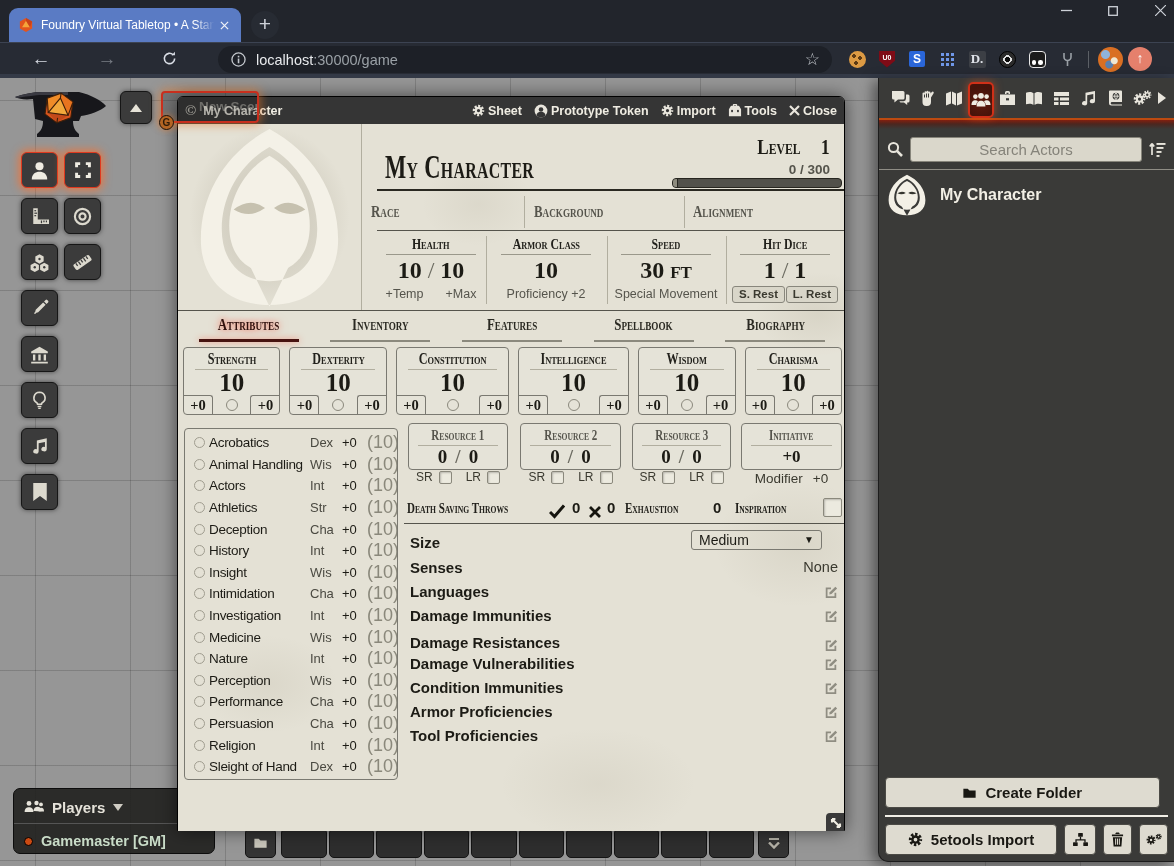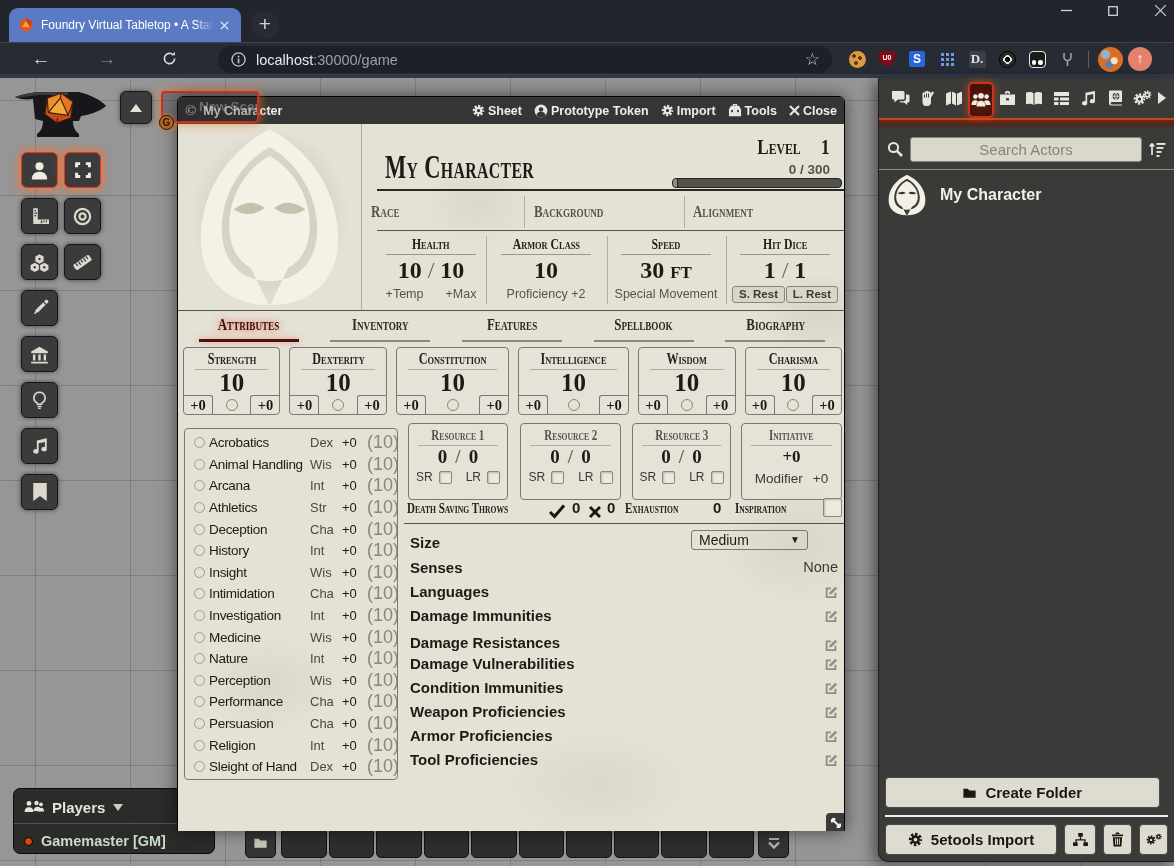--- a/index.html
+++ b/index.html
@@ -143,36 +143,36 @@
   .skills{position:absolute;left:6px;top:304px;width:214px;height:352px;border:1px solid #7a7971;
     border-radius:4px;padding:3px 0;overflow:hidden;}
   .skrow{display:grid;grid-template-columns:12px 98px 29px 22px 28px;align-items:center;height:21.6px;
     padding:0 4px 0 9px;column-gap:3px;}
   .radio{width:11px;height:11px;border:1px solid #a09d90;border-radius:50%;}
   .sk-name{font-size:13.5px;color:#1c1b15;white-space:nowrap;letter-spacing:-.3px;}
   .sk-abbr{font-size:13px;color:#4a4941;}
   .sk-mod{font-size:13px;color:#1c1b15;}
   .sk-pass{font-size:18px;color:#8a887b;}
   
-  .res-box{position:absolute;top:299px;height:77px;border:1px solid #7a7971;border-radius:4px;
+  .res-box{position:absolute;top:299px;height:47px;border:1px solid #7a7971;border-radius:4px;
     text-align:center;background:rgba(255,255,255,.07);}
   .res-title{font-size:14.5px;color:#55544c;display:block;border-bottom:1px solid #b1ae9f;
     padding-bottom:1px;margin:3px 9px 0;white-space:nowrap;}
   .res-val{font-size:19px;line-height:20px;color:#1c1b15;font-family:"Liberation Serif",serif;font-weight:bold;margin-top:1px;}
   .res-val .sep{color:#6b6a60;padding:0 8px;}
   .res-flags{display:flex;align-items:center;justify-content:center;gap:6px;margin-top:3px;font-size:12px;color:#3a392f;}
   .checkbox{width:13px;height:13px;background:#eceadf;border:1px solid #8a887c;border-radius:2px;
     box-shadow:inset 1px 1px 2px rgba(0,0,0,.22);}
   
   .death-row{position:absolute;left:229px;top:374px;width:439px;height:20px;}
   .dr{position:absolute;top:0;height:20px;line-height:20px;}
   
   .trait-row{position:absolute;left:232px;width:428px;height:20px;display:flex;align-items:center;}
   .trait-label{font-weight:bold;font-size:15px;color:#1c1b15;flex:1;}
-  .tselect{position:absolute;left:281px;top:-2px;width:117px;height:20px;border:1px solid #7a7971;
+  .tselect{position:absolute;left:281px;top:-2px;width:131px;height:20px;border:1px solid #7a7971;
     border-radius:3px;font-size:14px;color:#1c1b15;line-height:18px;padding:0 7px;display:flex;}
   .tselect .car{margin-left:auto;font-size:10px;color:#1c1b15;}
   .trait-val{font-size:14.5px;color:#3a392f;}
   .resize-h{position:absolute;right:-1px;bottom:-1px;width:19px;height:19px;background:#3a3a3a;
     border-radius:4px 0 0 0;display:flex;align-items:center;justify-content:center;z-index:22;}
 </style>
 </head>
 <body>
 
 <svg width="0" height="0" style="position:absolute">
@@ -766,21 +766,21 @@
           <div class="skrow">
             <span class="radio"></span>
             <span class="sk-name">Animal Handling</span>
             <span class="sk-abbr">Wis</span>
             <span class="sk-mod">+0</span>
             <span class="sk-pass">(10)</span>
           </div>
 
           <div class="skrow">
             <span class="radio"></span>
-            <span class="sk-name">Arcana</span>
+            <span class="sk-name">Actors</span>
             <span class="sk-abbr">Int</span>
             <span class="sk-mod">+0</span>
             <span class="sk-pass">(10)</span>
           </div>
 
           <div class="skrow">
             <span class="radio"></span>
             <span class="sk-name">Athletics</span>
             <span class="sk-abbr">Str</span>
             <span class="sk-mod">+0</span>
@@ -997,26 +997,20 @@
               </svg>
           </div>
 
           <div style="height:24px;display:flex;align-items:center">
             <span class="trait-label">Condition Immunities</span>
             <svg width="14" height="14" viewBox="0 0 16 16" fill="#8f8d82">
                 <use href="#editpen"></use>
               </svg>
           </div>
 
-          <div style="height:24px;display:flex;align-items:center">
-            <span class="trait-label">Weapon Proficiencies</span>
-            <svg width="14" height="14" viewBox="0 0 16 16" fill="#8f8d82">
-                <use href="#editpen"></use>
-              </svg>
-          </div>
 
           <div style="height:24px;display:flex;align-items:center">
             <span class="trait-label">Armor Proficiencies</span>
             <svg width="14" height="14" viewBox="0 0 16 16" fill="#8f8d82">
                 <use href="#editpen"></use>
               </svg>
           </div>
 
           <div style="height:24px;display:flex;align-items:center">
             <span class="trait-label">Tool Proficiencies</span>

